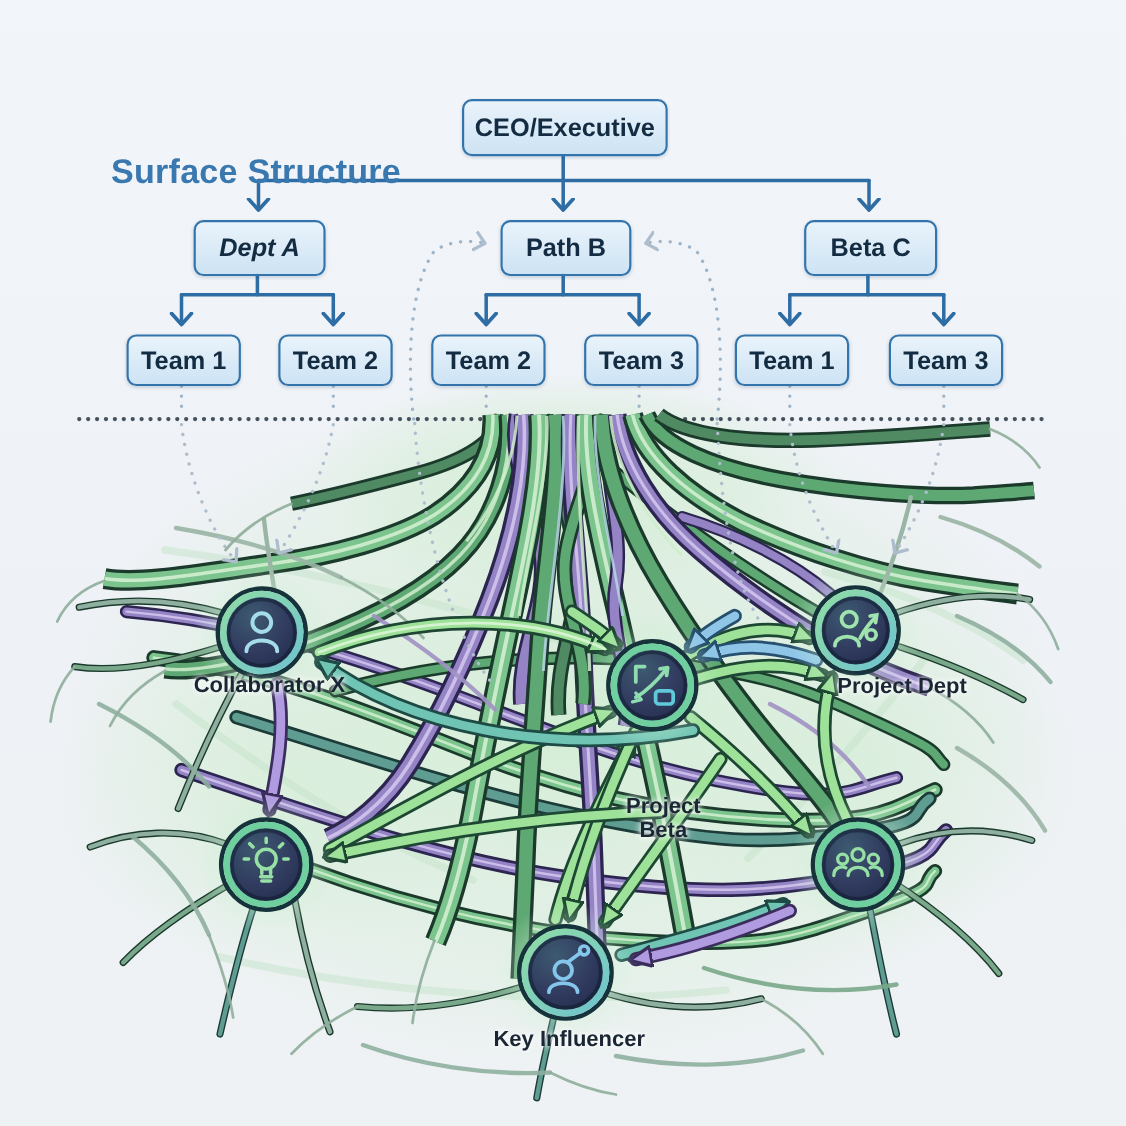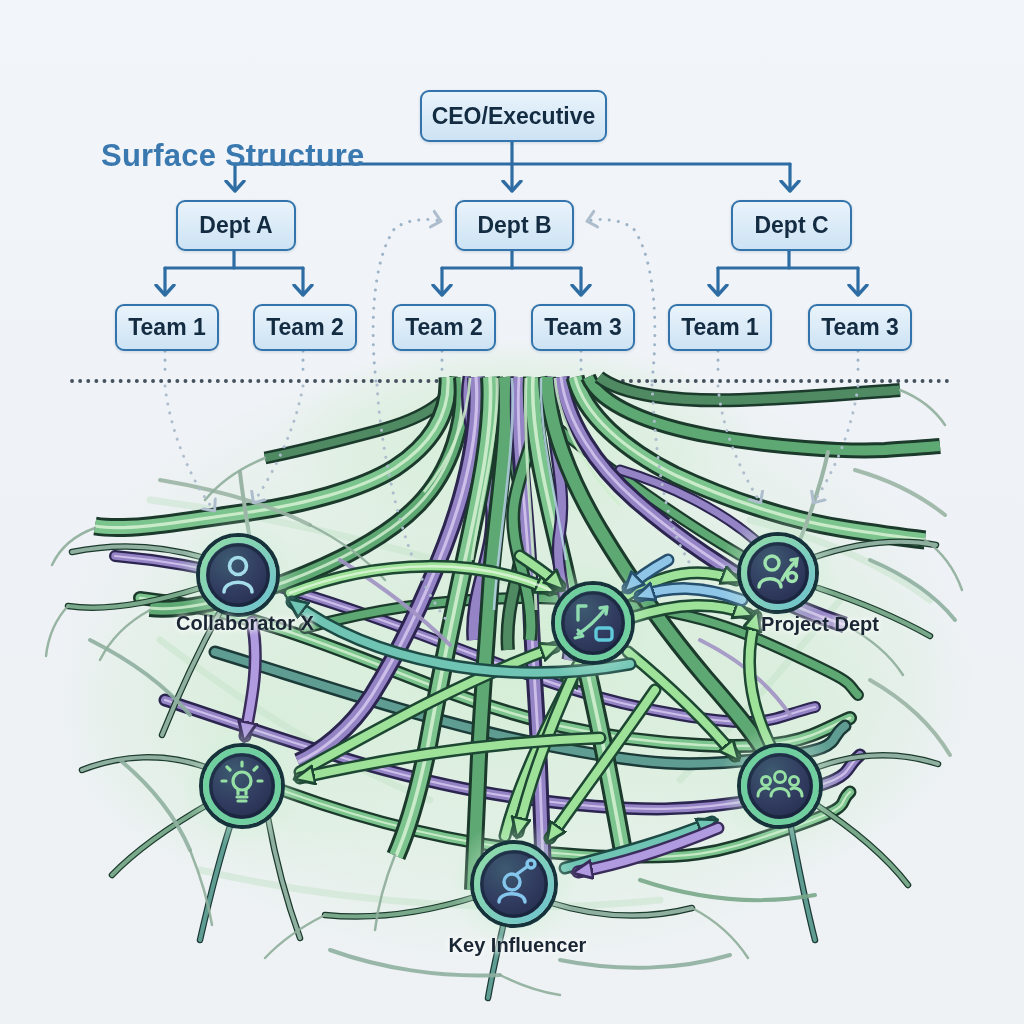--- a/index.html
+++ b/index.html
@@ -513,26 +513,27 @@
     <path d="M718,351 L718,377"></path>
     <path d="M858,351 L858,377"></path>
     <path d="M376,381 C370,330 372,260 395,228 C408,219 428,218 440,221" marker-end="url(#ch-gray)"></path>
     <path d="M652,381 C658,330 656,260 633,228 C620,219 600,218 588,221" marker-end="url(#ch-gray)"></path>
   </g>
 </svg>
 
 <div class="title t-surface">Surface Structure</div>
 
 <div class="box" style="left:420px;top:90px;width:183px;height:48px;">CEO/Executive</div>
-<div class="box" style="left:176px;top:200px;width:116px;height:47px;">Dept A</div>
-<div class="box" style="left:455px;top:200px;width:115px;height:47px;">Dept B</div>
-<div class="box" style="left:731px;top:200px;width:117px;height:47px;">Dept C</div>
+<div class="box" style="left:176px;top:200px;width:116px;height:47px;font-style:italic;">Dept A</div>
+<div class="box" style="left:455px;top:200px;width:115px;height:47px;">Path B</div>
+<div class="box" style="left:731px;top:200px;width:117px;height:47px;">Beta C</div>
 <div class="box" style="left:115px;top:304px;width:100px;height:43px;">Team 1</div>
 <div class="box" style="left:253px;top:304px;width:100px;height:43px;">Team 2</div>
 <div class="box" style="left:392px;top:304px;width:100px;height:43px;">Team 2</div>
 <div class="box" style="left:531px;top:304px;width:100px;height:43px;">Team 3</div>
 <div class="box" style="left:668px;top:304px;width:100px;height:43px;">Team 1</div>
 <div class="box" style="left:808px;top:304px;width:100px;height:43px;">Team 3</div>
 
 <div class="nlabel" style="left:130px;top:612px;width:230px;">Collaborator X</div>
 <div class="nlabel" style="left:760px;top:613px;width:120px;">Project Dept</div>
+<div class="nlabel" style="left:545px;top:722px;width:116px;">Project Beta</div>
 <div class="nlabel" style="left:400px;top:934px;width:235px;">Key Influencer</div>
 </div>
 
 </body></html>

